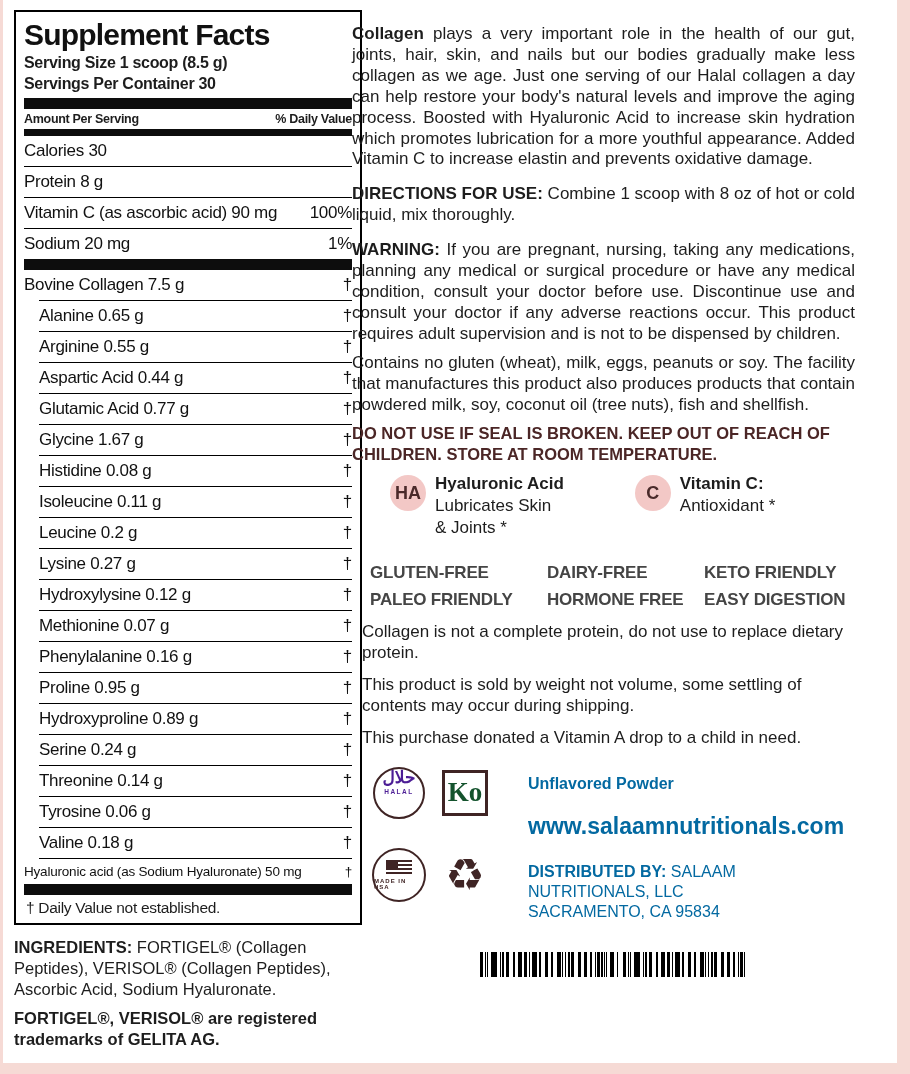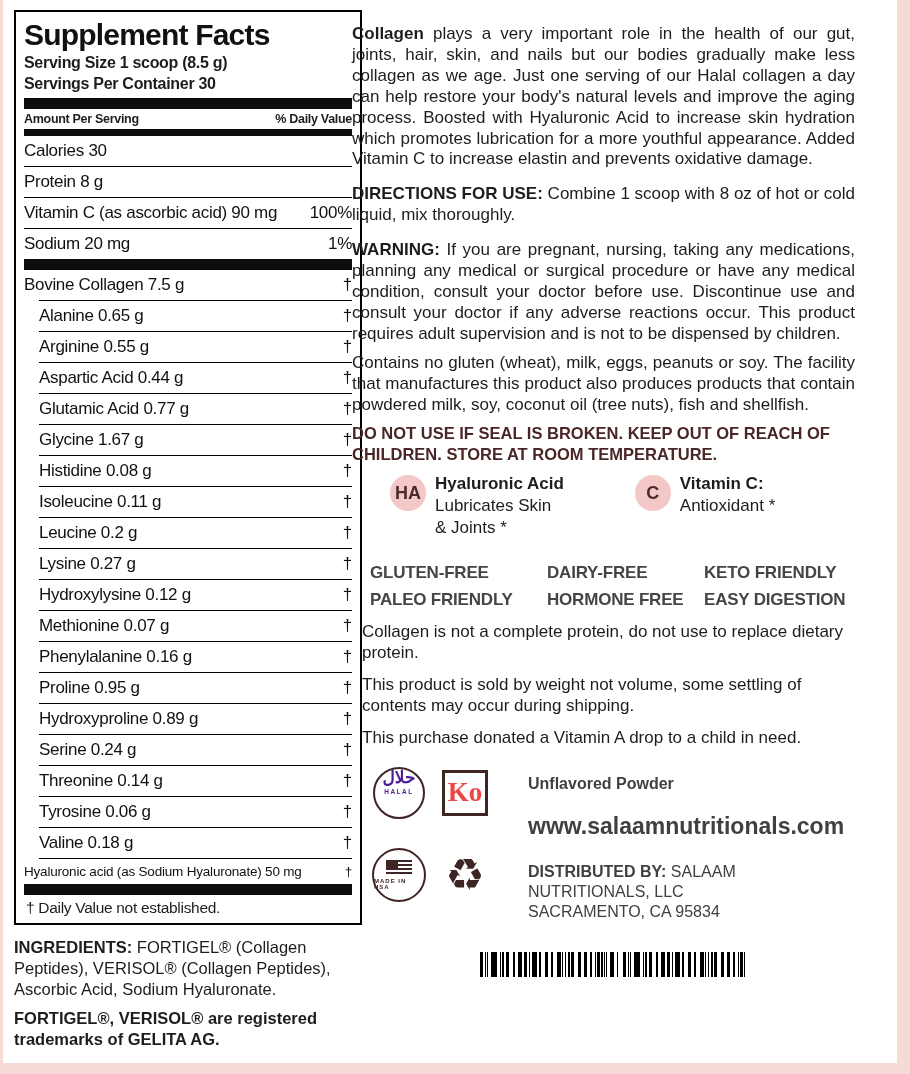--- a/index.html
+++ b/index.html
@@ -63,28 +63,28 @@
   .note{font-size:17px;line-height:20.9px;margin:0 0 11px 0;padding-left:10px;text-align:left;}
 
   .logos-block{display:flex;margin:16px 0 0 18px;}
   .logo-grid{display:grid;grid-template-columns:58px 58px;column-gap:8px;row-gap:8px;width:124px;}
   .logo-cell{display:flex;align-items:center;justify-content:center;height:56px;}
   .halal{width:52px;height:52px;border:2.5px solid #3f2424;border-radius:50%;box-sizing:border-box;
     display:flex;flex-direction:column;align-items:center;color:#4c1d95;}
   .halal .ar{font-size:17px;font-weight:bold;line-height:18px;}
   .halal .en{font-size:6.5px;font-weight:bold;letter-spacing:1.5px;margin-top:1px;}
   .kosher{width:46px;height:46px;border:3px solid #3f2424;box-sizing:border-box;display:flex;align-items:center;justify-content:center;
-    font-family:"Liberation Serif", serif;font-weight:bold;font-size:27px;color:#ef4444;}
+    font-family:"Liberation Serif", serif;font-weight:bold;font-size:27px;color:#14532d;}
   .usa{width:54px;height:54px;border:2.5px solid #3f2424;border-radius:50%;box-sizing:border-box;
     display:flex;flex-direction:column;align-items:center;justify-content:center;color:#3f2424;position:relative;}
   .usa .flag{width:26px;height:16px;background:repeating-linear-gradient(180deg,#3f2424 0 2px,#ffffff 2px 4px);position:relative;}
   .usa .flag .canton{position:absolute;left:0;top:0;width:12px;height:8px;background:#3f2424;}
   .usa .en{font-size:6px;font-weight:bold;letter-spacing:1px;margin-top:2px;}
   .recycle{font-size:44px;color:#3f2424;line-height:48px;}
-  .logo-text{margin-left:34px;color:#404040;}
+  .logo-text{margin-left:34px;color:#0369a1;}
   .flavor{font-size:16px;font-weight:bold;margin-top:10px;}
   .website{font-size:23px;font-weight:bold;margin-top:20px;}
   .distributed{font-size:16px;margin-top:22px;line-height:20px;}
   .distributed b{font-weight:bold;}
   .city{font-size:16px;line-height:20px;}
 
   .barcode-wrap{margin:30px 0 0 128px;width:265px;}
   .barcode{
     height:25px;width:265px;
     background-image:

